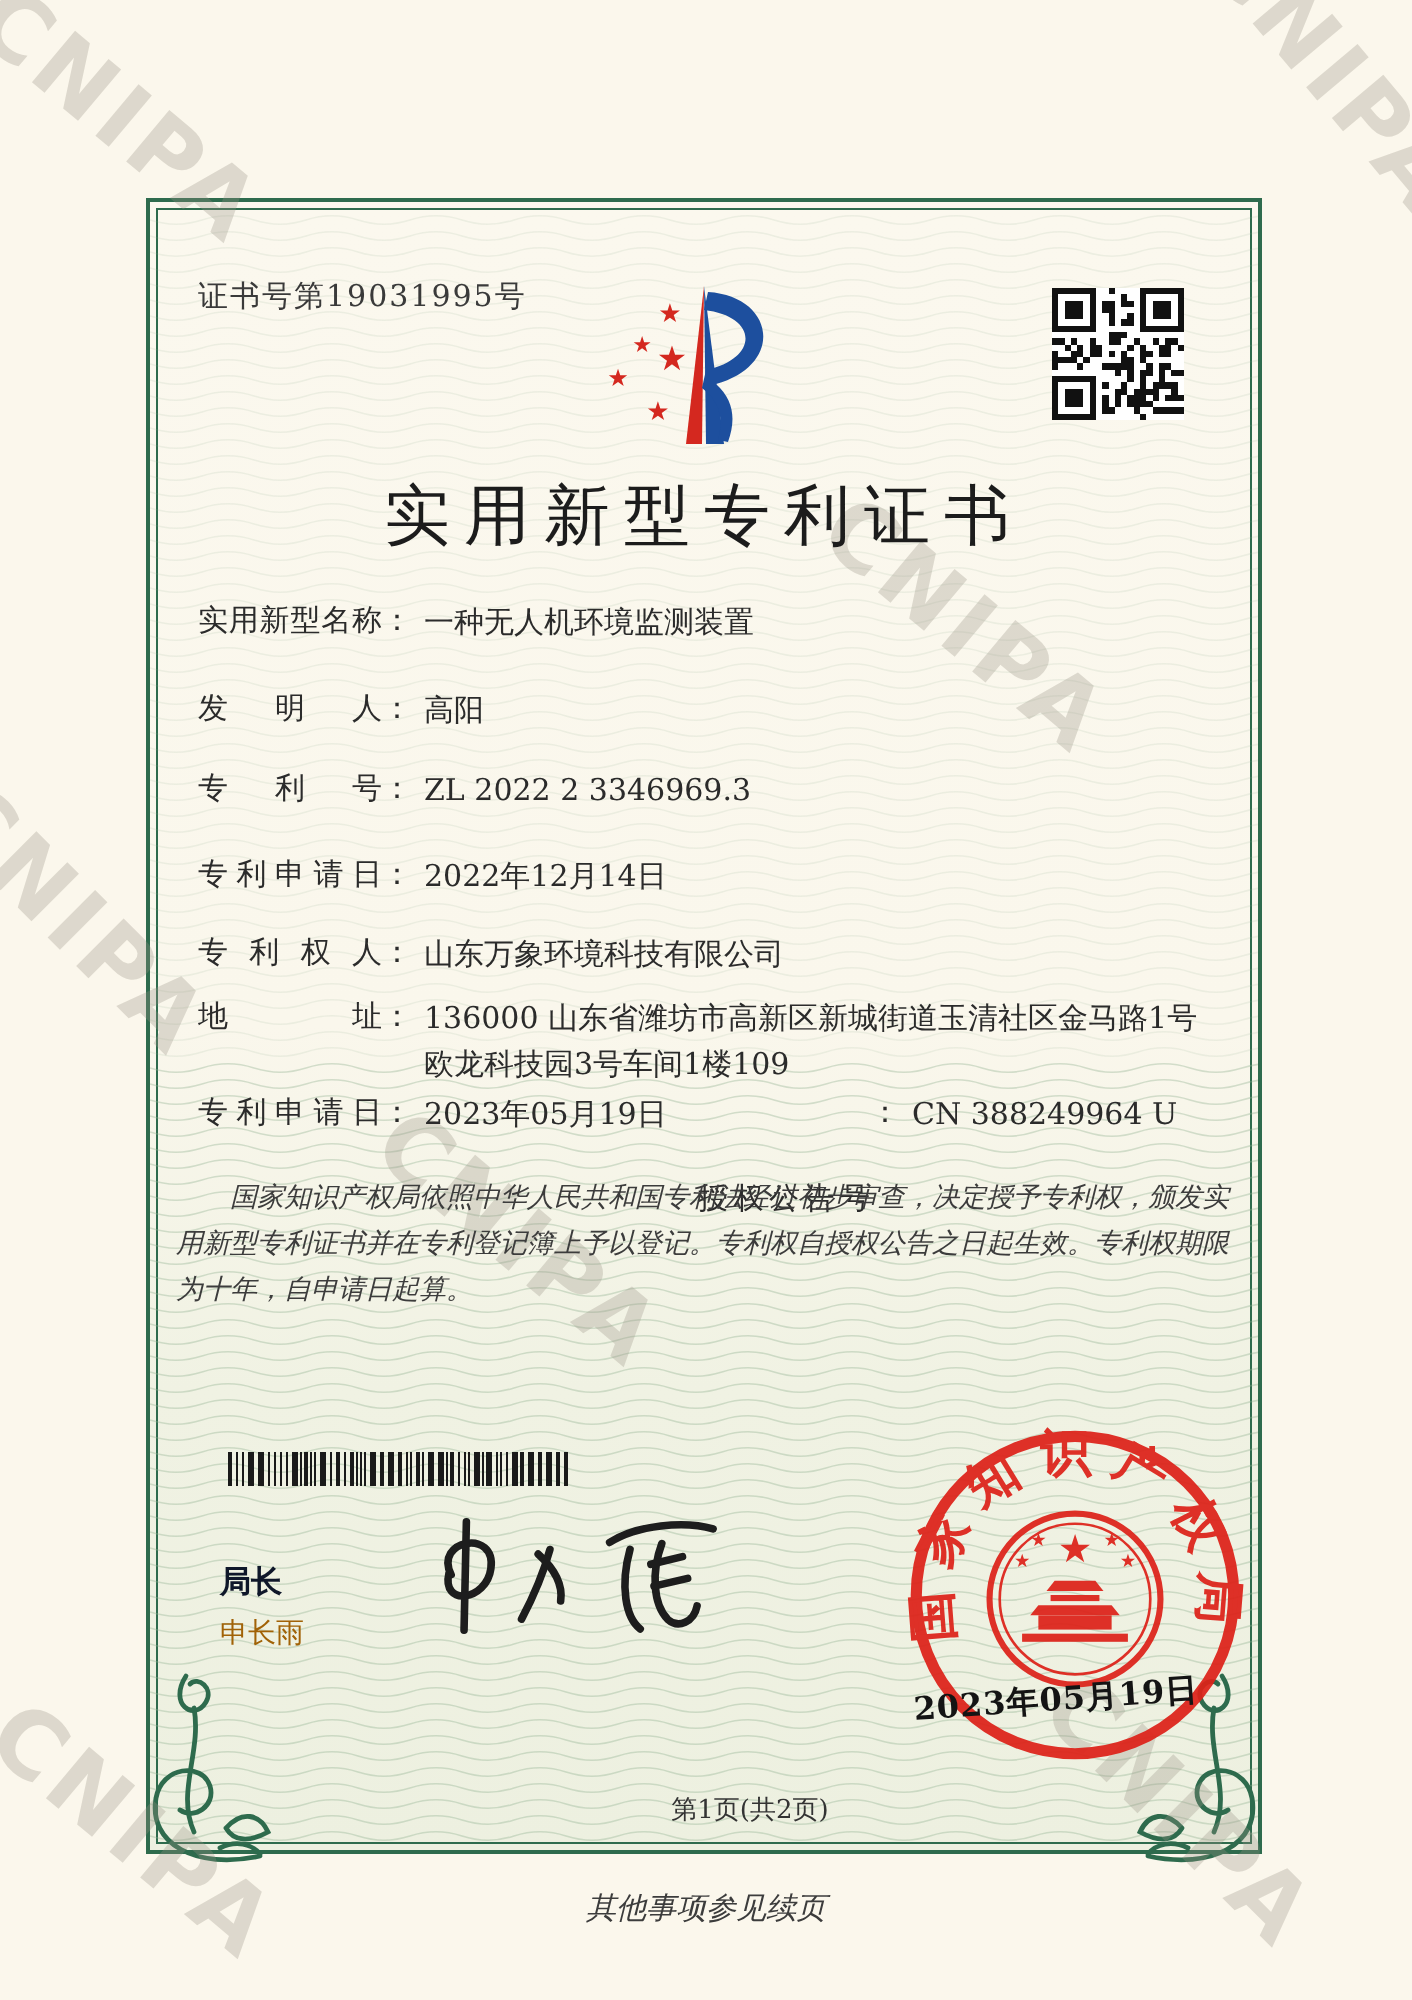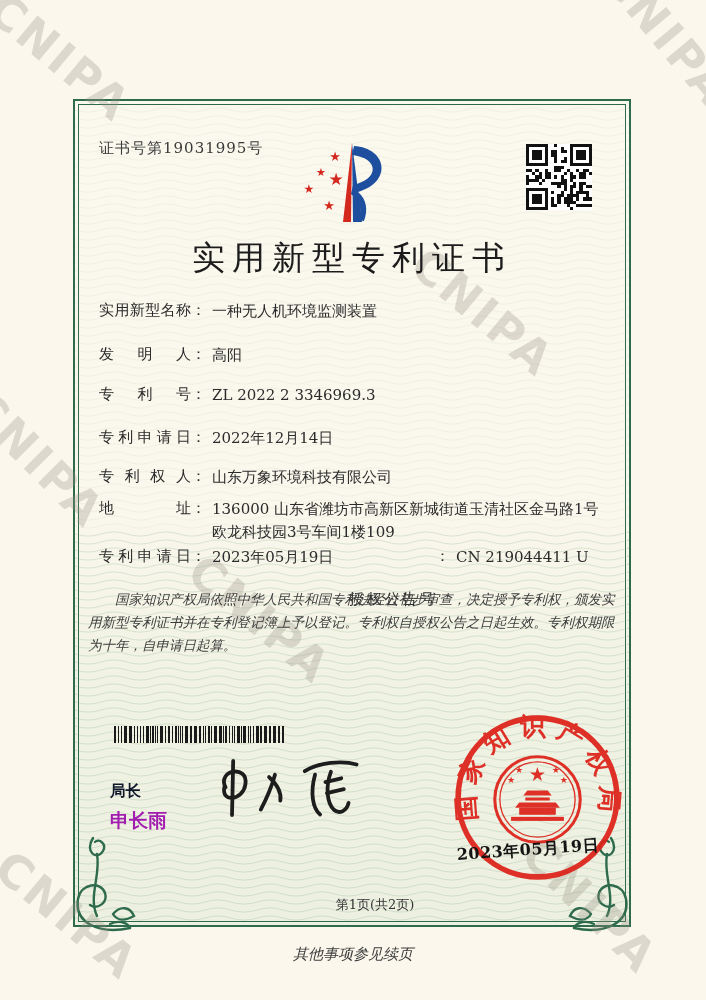--- a/index.html
+++ b/index.html
@@ -40,21 +40,21 @@
   .grant-pair2 .f-label{width:86px;margin-top:43px;}
 
   .paragraphs{left:88px;top:588px;width:527px;}
   .paragraphs p{margin:0 0 11px 0;font-size:13.5px;line-height:1.72;text-indent:2em;
                 font-style:italic;color:#3c3c3c;}
 
   #barcode{left:114px;top:726px;}
   .sig-title{left:110px;top:781px;font-family:"DejaVu Sans","Liberation Sans",sans-serif;
              font-weight:700;font-size:15.5px;color:#0f172a;}
   .sig-name{left:110px;top:808px;font-family:"DejaVu Sans","Liberation Sans",sans-serif;
-            font-weight:700;font-size:19px;color:#a21caf;}
+            font-weight:400;font-size:14px;color:#a16207;}
   #signature{left:198px;top:750px;}
   #signature path{stroke:#1d1d1d;stroke-width:3.8;fill:none;stroke-linecap:round;stroke-linejoin:round;}
 
   #seal{left:450px;top:710px;}
   .seal-date{left:452px;top:840px;width:152px;text-align:center;font-size:16px;font-weight:700;
              color:#141414;letter-spacing:.5px;transform:rotate(-4deg);}
 
   .page-indicator{left:73px;top:896px;width:604px;text-align:center;font-size:13px;color:#333;}
   .footer-note{left:0;top:945px;width:706px;text-align:center;font-size:15px;font-style:italic;color:#3c3c3c;}
 </style>
@@ -439,21 +439,21 @@
     </div>
     <div class="abs field" style="top:466px">
       <span class="f-label">专利权人</span><span class="f-colon">：</span><span class="f-value">山东万象环境科技有限公司</span>
     </div>
     <div class="abs field" style="top:498px">
       <span class="f-label">地址</span><span class="f-colon">：</span><span class="f-value">136000 山东省潍坊市高新区新城街道玉清社区金马路1号欧龙科技园3号车间1楼109</span>
     </div>
     <div class="abs field" style="top:546px">
       <span class="f-label">专利申请日</span><span class="f-colon">：</span><span class="f-value">2023年05月19日</span>
       <span class="grant-pair2">
-        <span class="f-label">授权公告号</span><span class="f-colon">：</span><span class="f-value">CN 219044411 U</span>
+        <span class="f-label">授权公告号</span><span class="f-colon">：</span><span class="f-value">CN 388249964 U</span>
       </span>
     </div>
 
     <div class="abs paragraphs">
       <p>国家知识产权局依照中华人民共和国专利法经过初步审查，决定授予专利权，颁发实用新型专利证书并在专利登记簿上予以登记。专利权自授权公告之日起生效。专利权期限为十年，自申请日起算。</p>
     </div>
 
     <svg class="abs" id="barcode" width="171" height="17" viewBox="0 0 171 17">
         <rect x="0" y="0" width="2" height="17" fill="#1a1a1a"></rect>
         <rect x="4" y="0" width="1" height="17" fill="#1a1a1a"></rect>

